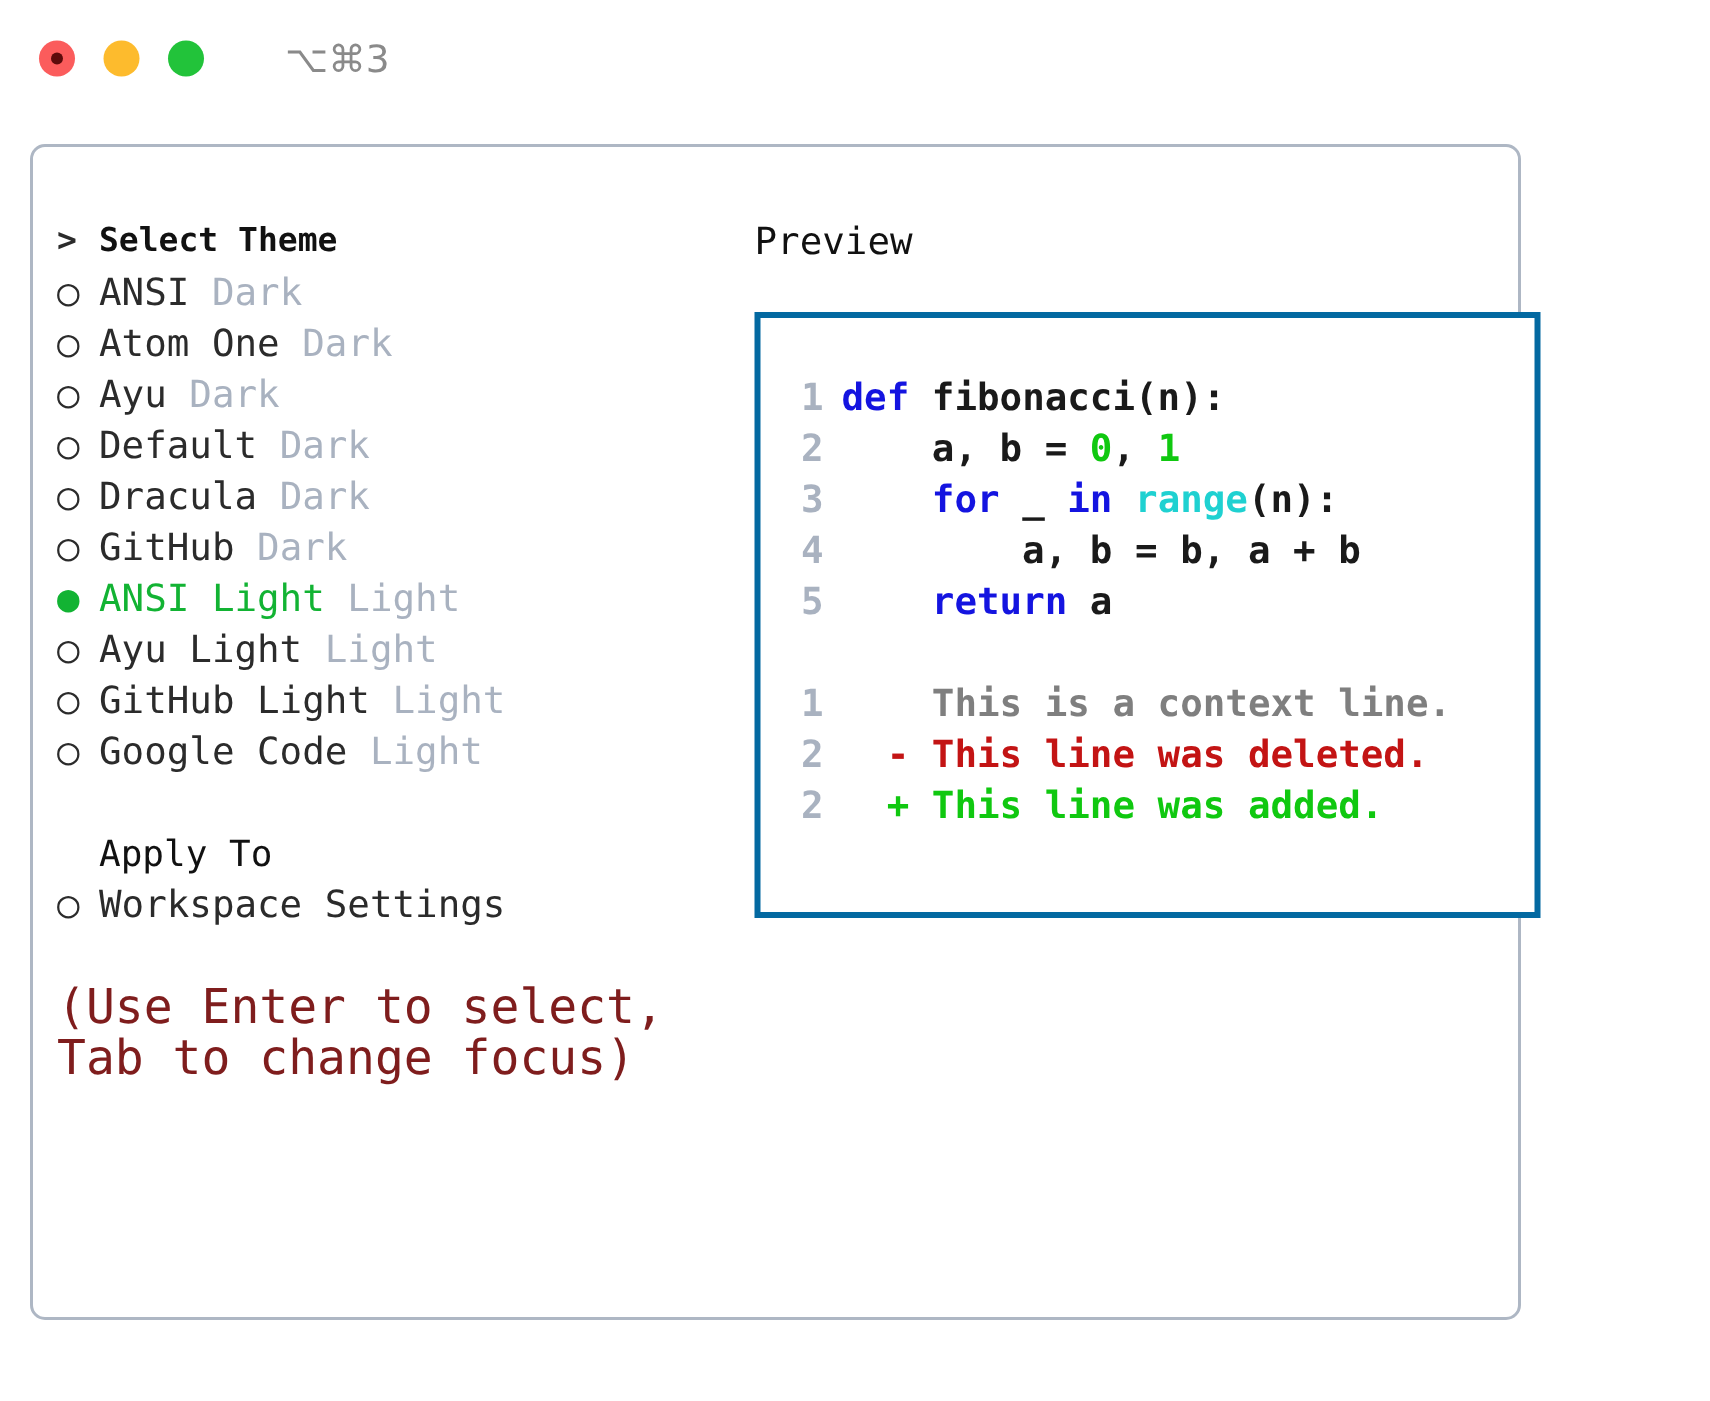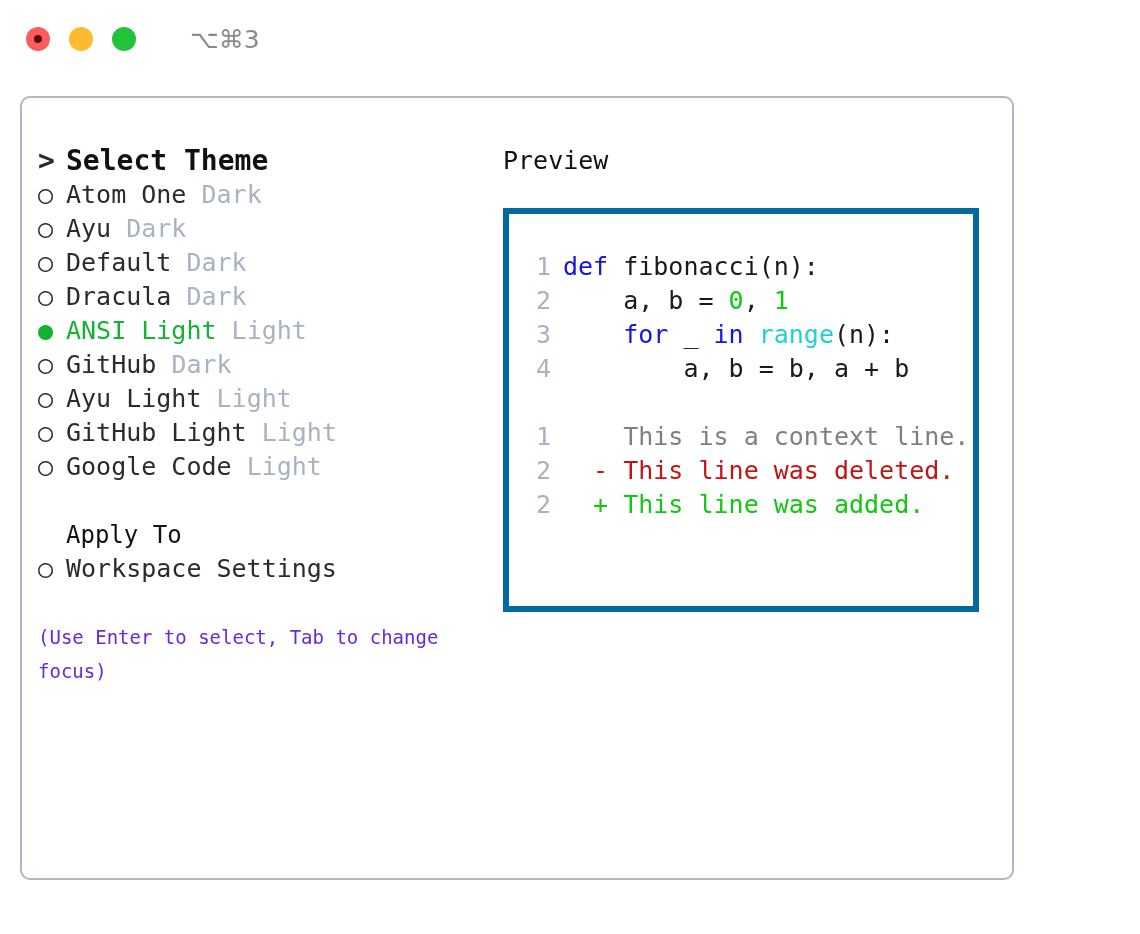--- a/index.html
+++ b/index.html
@@ -78,21 +78,21 @@
   }
 
   
   .left {
     position: absolute;
     left: 16px;
     top: 46px;
     width: 450px;
   }
   .heading {
-    font-size: 28px;
+    font-size: 22px;
     font-weight: bold;
     color: #111111;
     line-height: 34px;
     white-space: pre;
   }
   .subheading {
     font-size: 24px;
     font-weight: normal;
     color: #111111;
     line-height: 34px;
@@ -111,49 +111,50 @@
     width: 28px;
     color: #2b2b2b;
   }
   .marker.on { color: #12b333; }
   .label.sel { color: #12b333; }
   .tag {
     color: #a9b2c0;
   }
   .spacer-block { height: 34px; }
   .hint {
-    font-size: 19px;
-    line-height: 34px;
-    color: #6d28d9;
+    font-size: 32px;
+    line-height: 34px;
+    color: #7f1d1d;
     white-space: pre-wrap;
     width: 410px;
   }
 
   
   .right {
     position: absolute;
     left: 481px;
     top: 46px;
     width: 490px;
   }
   .preview-title {
     font-size: 25px;
     font-weight: normal;
     color: #111111;
     line-height: 34px;
     white-space: pre;
   }
   .preview-box {
     margin-top: 30px;
-    width: 476px;
+    width: 524px;
     height: 404px;
-    border: 6px solid #0369a1;
+    border: 4px solid #0369a1;
     box-sizing: border-box;
     padding: 36px 0 0 0;
     background: #ffffff;
+    font-weight: bold;
   }
   .codeline {
     font-size: 25px;
     line-height: 34px;
     white-space: pre;
     padding-left: 18px;
     color: #1a1a1a;
   }
   .ln {
     color: #a9b2c0;
@@ -184,26 +185,27 @@
 </div>
 
 <div class="panel">
   <div class="cols">
 
     <div class="left">
 
       <div class="heading"><span class="marker">&gt;</span><span>Select Theme</span></div>
 
       <div id="theme-list">
+          <div class="row"><span class="marker">○</span><span class="label">ANSI</span> <span class="tag">Dark</span></div>
           <div class="row"><span class="marker">○</span><span class="label">Atom One</span> <span class="tag">Dark</span></div>
           <div class="row"><span class="marker">○</span><span class="label">Ayu</span> <span class="tag">Dark</span></div>
           <div class="row"><span class="marker">○</span><span class="label">Default</span> <span class="tag">Dark</span></div>
           <div class="row"><span class="marker">○</span><span class="label">Dracula</span> <span class="tag">Dark</span></div>
+          <div class="row"><span class="marker">○</span><span class="label">GitHub</span> <span class="tag">Dark</span></div>
           <div class="row"><span class="marker on">●</span><span class="label sel">ANSI Light</span> <span class="tag">Light</span></div>
-          <div class="row"><span class="marker">○</span><span class="label">GitHub</span> <span class="tag">Dark</span></div>
           <div class="row"><span class="marker">○</span><span class="label">Ayu Light</span> <span class="tag">Light</span></div>
           <div class="row"><span class="marker">○</span><span class="label">GitHub Light</span> <span class="tag">Light</span></div>
           <div class="row"><span class="marker">○</span><span class="label">Google Code</span> <span class="tag">Light</span></div>
         </div>
 
       <div class="spacer-block"></div>
 
       <div class="subheading">Apply To</div>
 
       <div id="apply-list">
@@ -217,20 +219,21 @@
 
     <div class="right">
       <div class="preview-title">Preview</div>
 
       <div class="preview-box">
         <div id="code-block">
             <div class="codeline"><span class="ln">1</span><span class="kw">def </span><span class="fn">fibonacci(n):</span></div>
             <div class="codeline"><span class="ln">2</span><span class="fn">    a, b = </span><span class="num">0</span><span class="fn">, </span><span class="num">1</span></div>
             <div class="codeline"><span class="ln">3</span><span class="fn">    </span><span class="kw">for</span><span class="fn"> _ </span><span class="kw">in</span><span class="fn"> </span><span class="bi">range</span><span class="fn">(n):</span></div>
             <div class="codeline"><span class="ln">4</span><span class="fn">        a, b = b, a + b</span></div>
+            <div class="codeline"><span class="ln">5</span><span class="fn">    </span><span class="kw">return</span><span class="fn"> a</span></div>
           </div>
         <div class="gap"></div>
         <div id="diff-block">
             <div class="codeline"><span class="ln">1</span><span class="ctx">    </span><span class="ctx">This is a context line.</span></div>
             <div class="codeline"><span class="ln">2</span><span class="del">  - </span><span class="del">This line was deleted.</span></div>
             <div class="codeline"><span class="ln">2</span><span class="add">  + </span><span class="add">This line was added.</span></div>
           </div>
       </div>
     </div>
 

